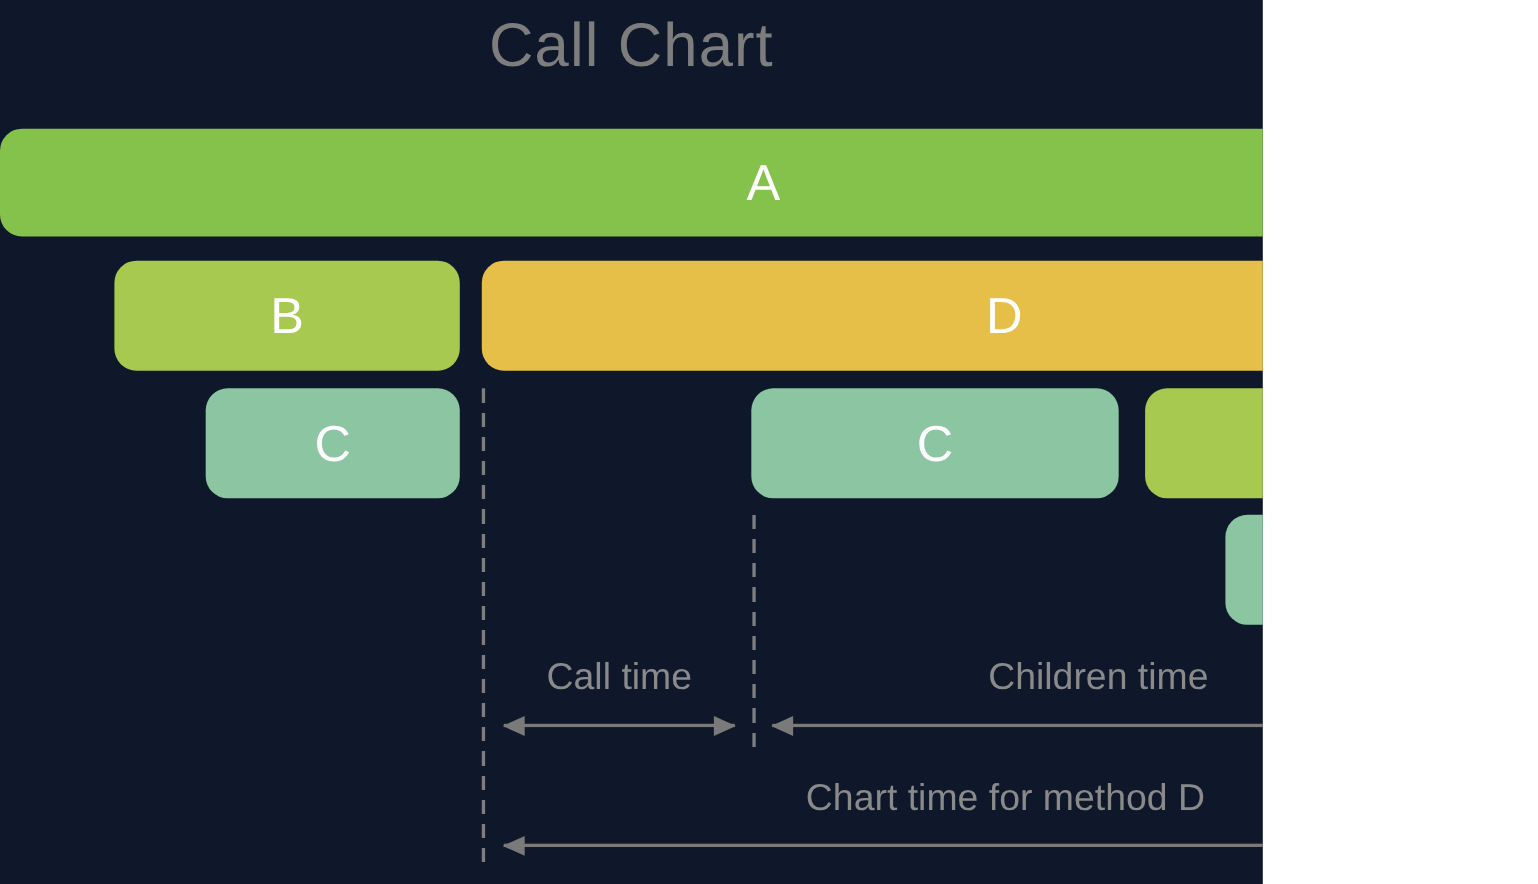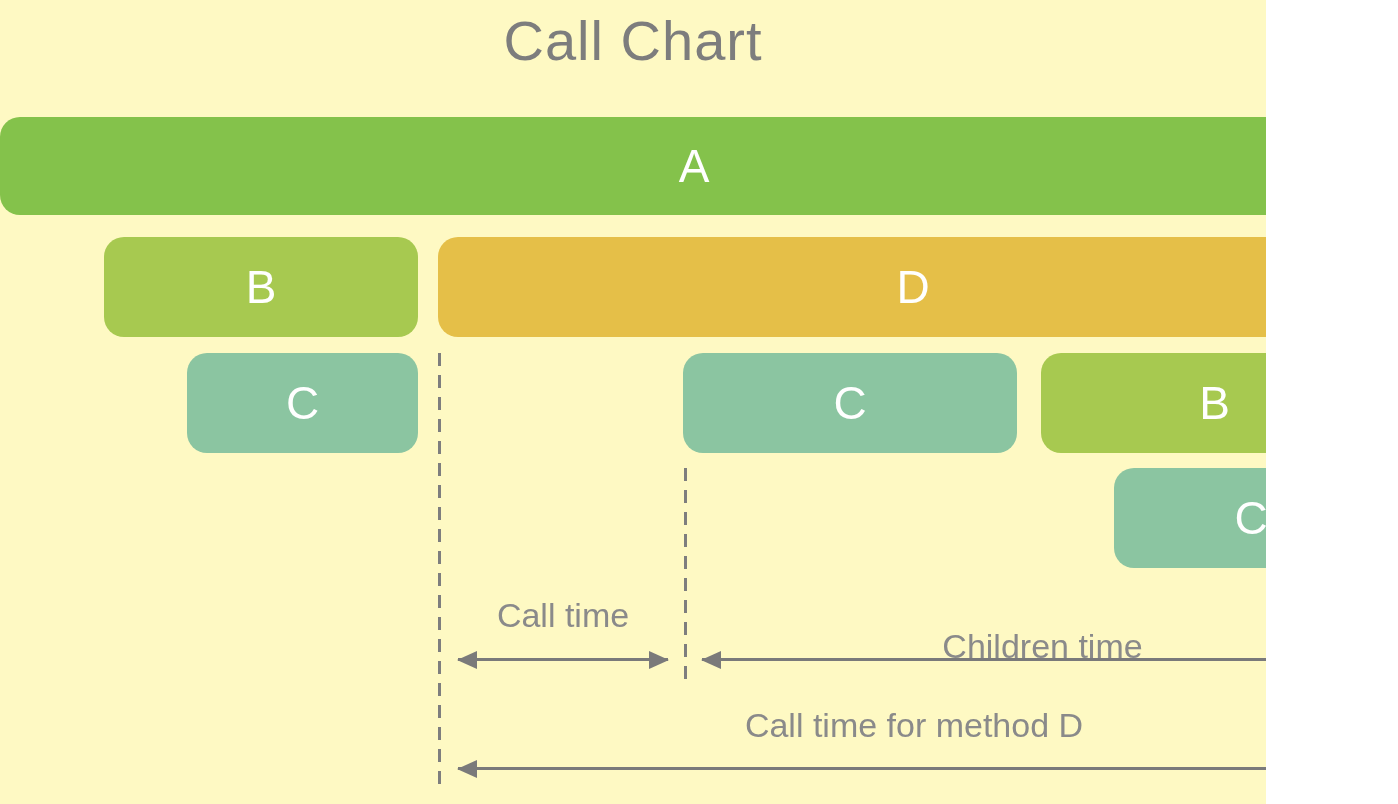--- a/index.html
+++ b/index.html
@@ -1,22 +1,22 @@
 <!DOCTYPE html>
 <html><head>
 <meta charset="utf-8">
 <style>
   html, body { margin: 0; padding: 0; background: #ffffff; }
   body { font-family: "Liberation Sans", sans-serif; }
 
   .canvas {
     position: relative;
-    width: 1266px;
+    width: 1148px;
     height: 804px;
-    background: #fef9c3;
+    background: #0f172a;
     overflow: hidden;
     text-decoration: underline;
   }
 
   .title {
     position: absolute;
     top: 8px;
     left: 0;
     width: 100%;
     text-align: center;
@@ -57,21 +57,21 @@
   .vline-right { left: 1385px; top: 588px; height: 202px; }
 
   .note {
     position: absolute;
     color: #8a8a8a;
     font-size: 34px;
     font-weight: 300;
     text-align: center;
   }
   .note-self     { left: 440px; width: 246px; top: 596px; }
-  .note-children { left: 693px; width: 699px; top: 596px; margin-top: 31px; }
+  .note-children { left: 649px; width: 699px; top: 596px; }
   .note-total    { left: 440px; width: 948px; top: 706px; }
 
   .harrow {
     position: absolute;
     height: 3px;
     background: #7a7a7a;
   }
   .harrow::before, .harrow::after {
     content: "";
     position: absolute;
@@ -120,19 +120,19 @@
   <div class="bar bar-c3" style="background: rgb(139, 197, 161);">
     <span>C</span>
   </div>
 
   <div class="vline vline-left"></div>
   <div class="vline vline-mid"></div>
   <div class="vline vline-right"></div>
 
   <div class="note note-self">Call time</div>
   <div class="note note-children">Children time</div>
-  <div class="note note-total">Call time for method D</div>
+  <div class="note note-total">Chart time for method D</div>
 
   <div class="harrow arrow-self"></div>
   <div class="harrow arrow-children"></div>
   <div class="harrow arrow-total"></div>
 
 </div>
 
 </body></html>

